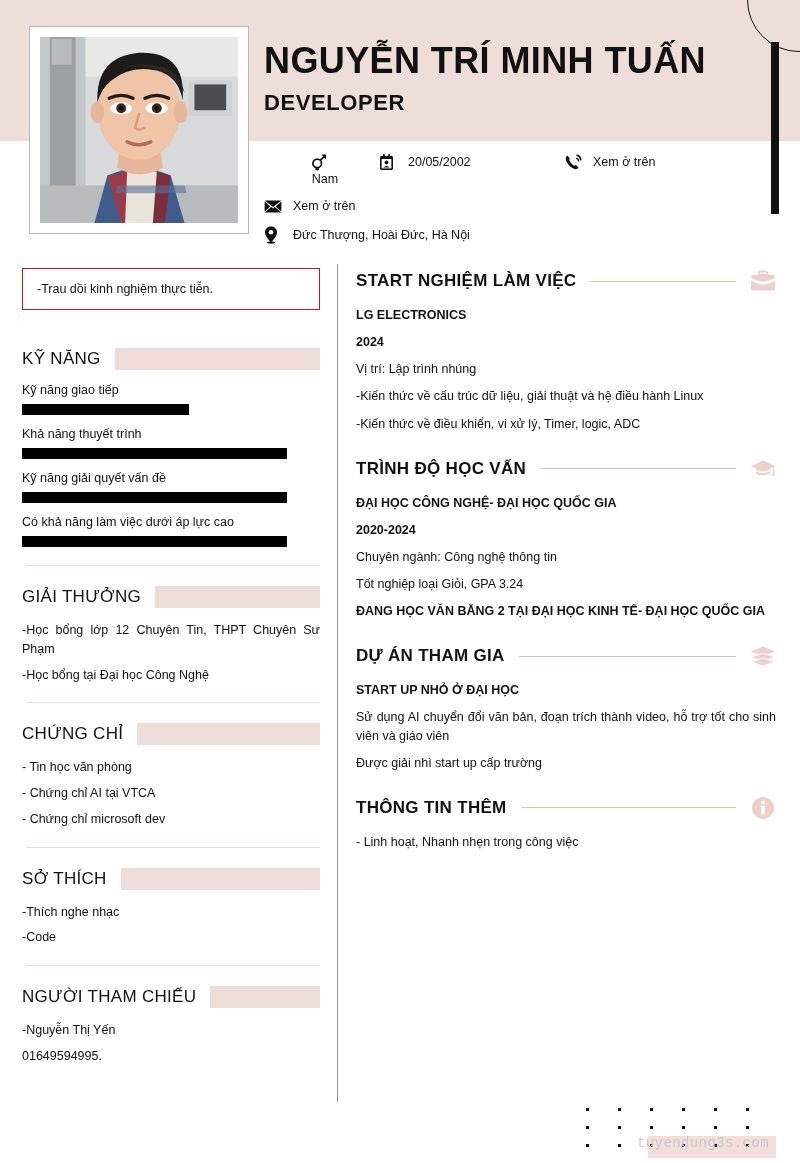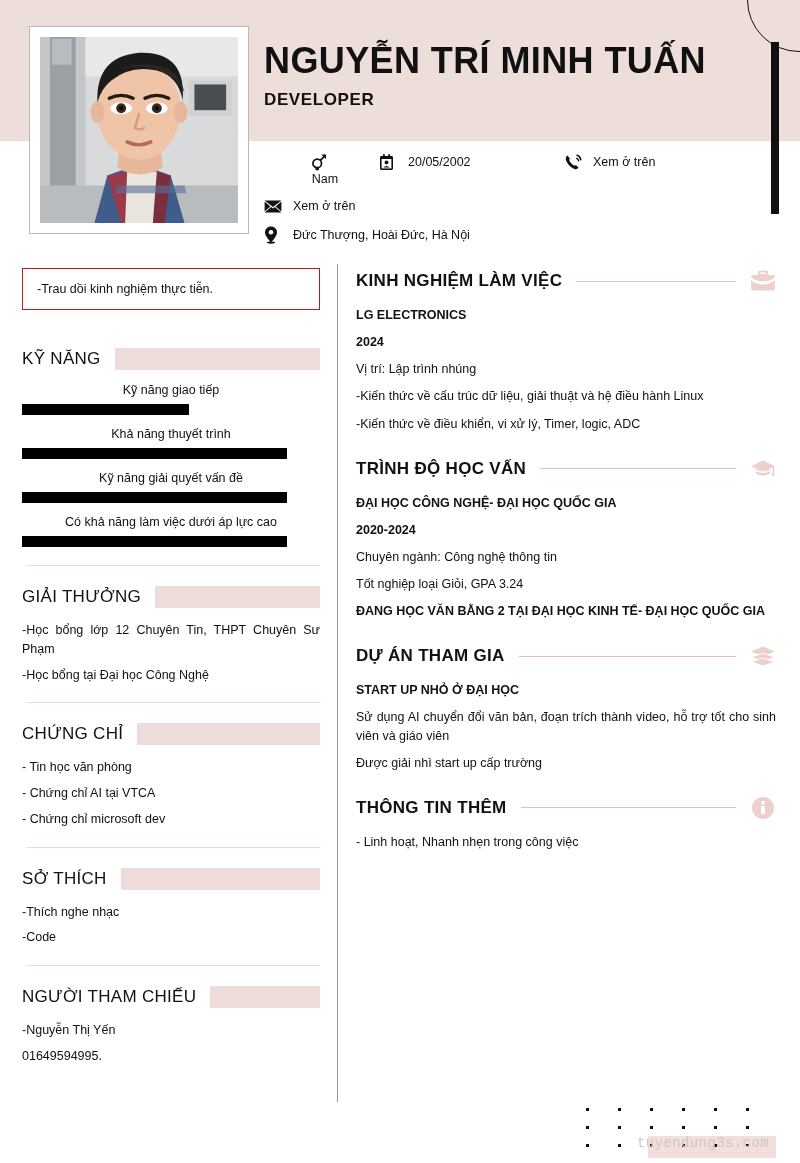--- a/index.html
+++ b/index.html
@@ -35,21 +35,21 @@
   .photo{
     width:100%;height:100%;position:relative;overflow:hidden;
     background:#cfd3d6;
   }
   .name-block{position:absolute;left:264px;top:42px;}
   .full-name{
     font-size:36px;font-weight:bold;letter-spacing:.4px;
     line-height:1.08;color:#111;white-space:nowrap;
   }
   .job-title{
-    font-size:17px;font-weight:bold;letter-spacing:.6px;
+    font-size:22px;font-weight:bold;letter-spacing:.6px;
     margin-top:9px;color:#111;
   }
 
   
   .contacts{position:absolute;left:264px;top:152px;width:520px;}
   .c-row{display:flex;align-items:flex-start;margin-bottom:9px;}
   .c-item{display:flex;align-items:center;}
   .c-item.gender{width:115px;flex-direction:column;}
   .c-item.dob{width:185px;}
   .c-ico{
@@ -81,21 +81,21 @@
     font-size:17px;font-weight:normal;color:#111;letter-spacing:.3px;
     white-space:nowrap;
   }
   .lhead-bar{flex:1;height:22px;background:#eedcda;margin-left:14px;}
   .lsec-body{font-size:12.5px;color:#111;}
   .lsec-body p{margin:0 0 7px 0;line-height:1.5;}
   .lsec-body p.justify{text-align:justify;}
   .lrule{height:1px;background:#eedcda;margin:18px 0 20px 4px;}
 
   
-  .skill{margin-bottom:12px;text-align:center;}
+  .skill{margin-bottom:12px;}
   .skill-name{font-size:12.5px;color:#111;margin-bottom:7px;}
   .skill-track{height:11px;width:100%;}
   .skill-bar{height:11px;background:#000;}
 
   
   .rsec{margin-bottom:23px;}
   .rhead{display:flex;align-items:center;margin-bottom:12px;}
   .rhead-title{
     font-size:17px;font-weight:bold;color:#111;letter-spacing:.3px;
     white-space:nowrap;
@@ -330,21 +330,21 @@
         <p>01649594995.</p>
       </div>
     </div>
 
   </div>
 
   <div class="col-right">
 
     <div class="rsec">
       <div class="rhead">
-        <div class="rhead-title">KINH NGHIỆM LÀM VIỆC</div>
+        <div class="rhead-title">START NGHIỆM LÀM VIỆC</div>
         <div class="rhead-rule"></div>
         <div class="rhead-ico">
           <svg width="26" height="22" viewBox="0 0 26 22">
             <rect x="9" y="1.4" width="8" height="3.6" rx="1.2" fill="none" stroke="#ecd0cc" stroke-width="2"></rect>
             <rect x="1" y="5" width="24" height="15.6" rx="2.4" fill="#ecd0cc"></rect>
             <path d="M1 7.6 Q13 15.4 25 7.6 L25 10.6 Q13 18.4 1 10.6 Z" fill="#ffffff"></path>
           </svg>
         </div>
       </div>
       <div class="rsec-body">

